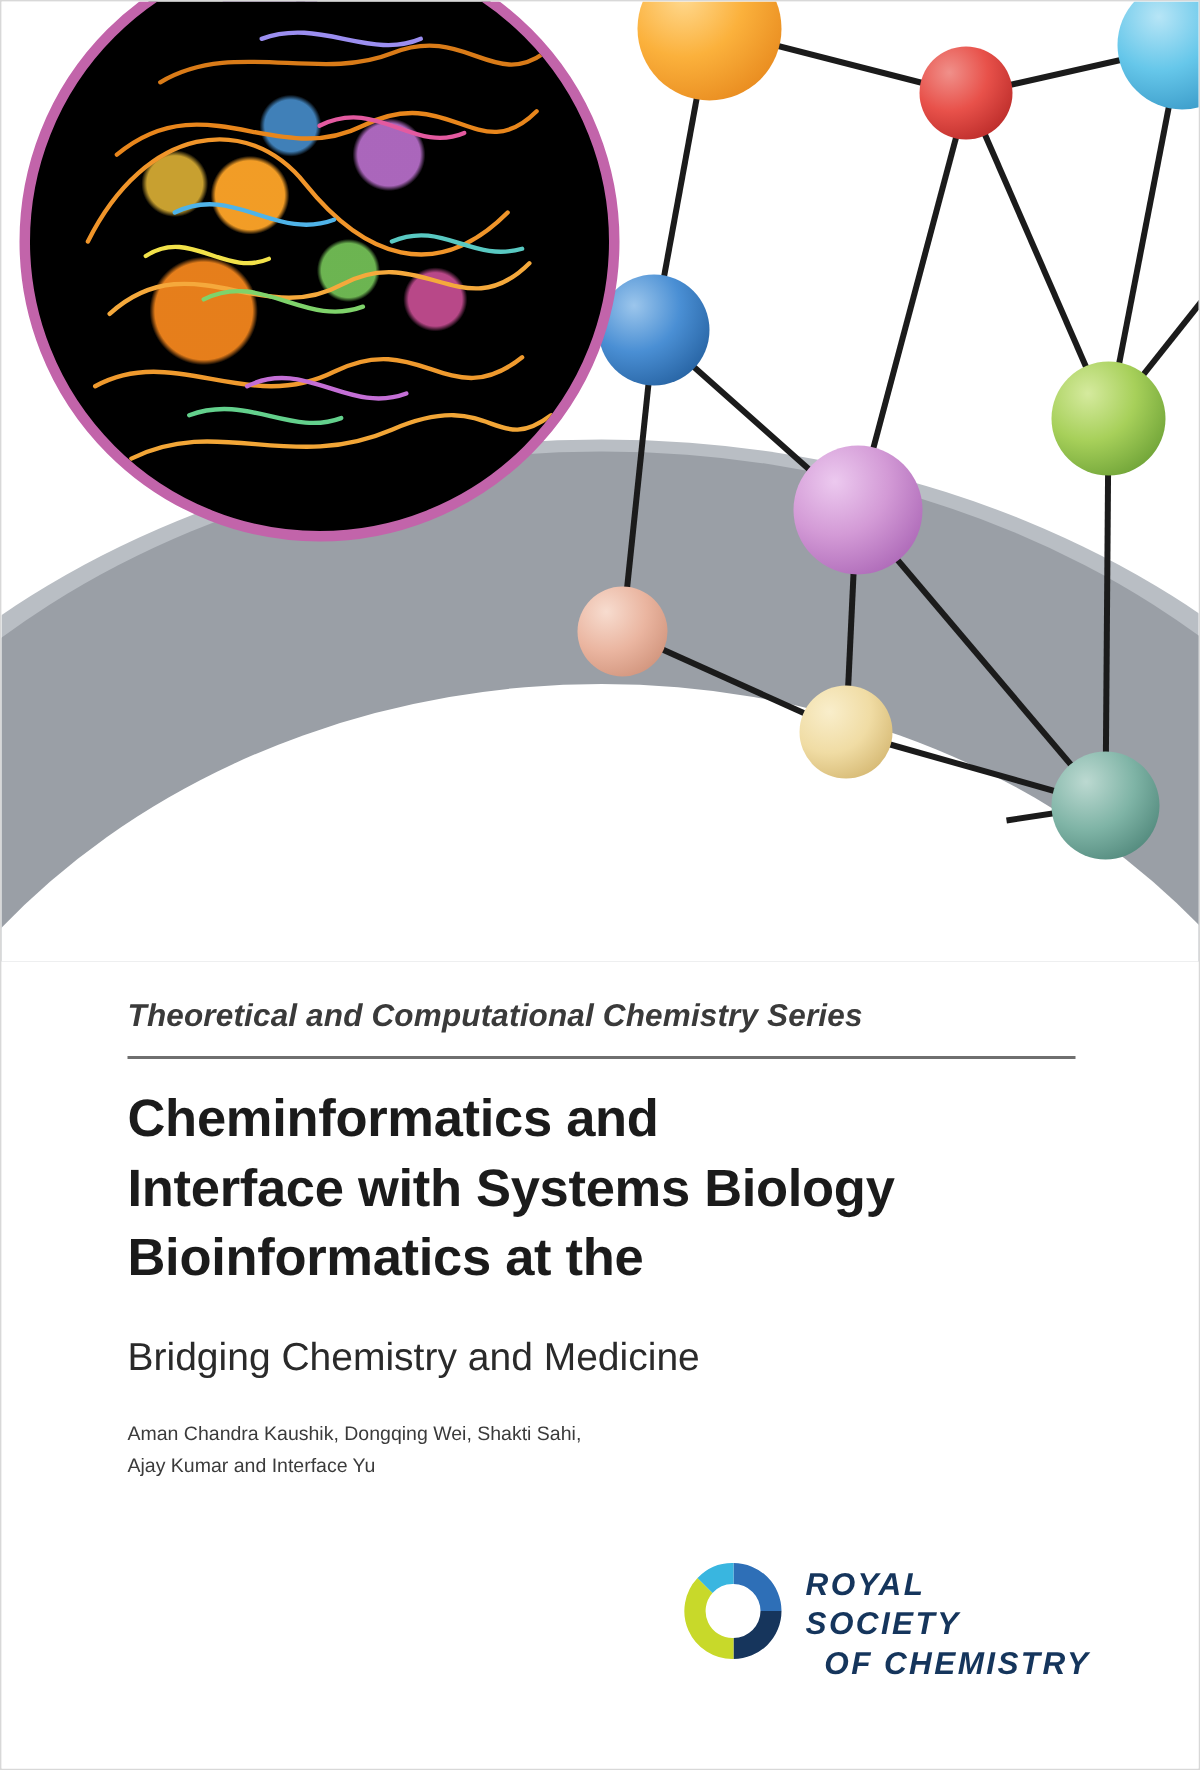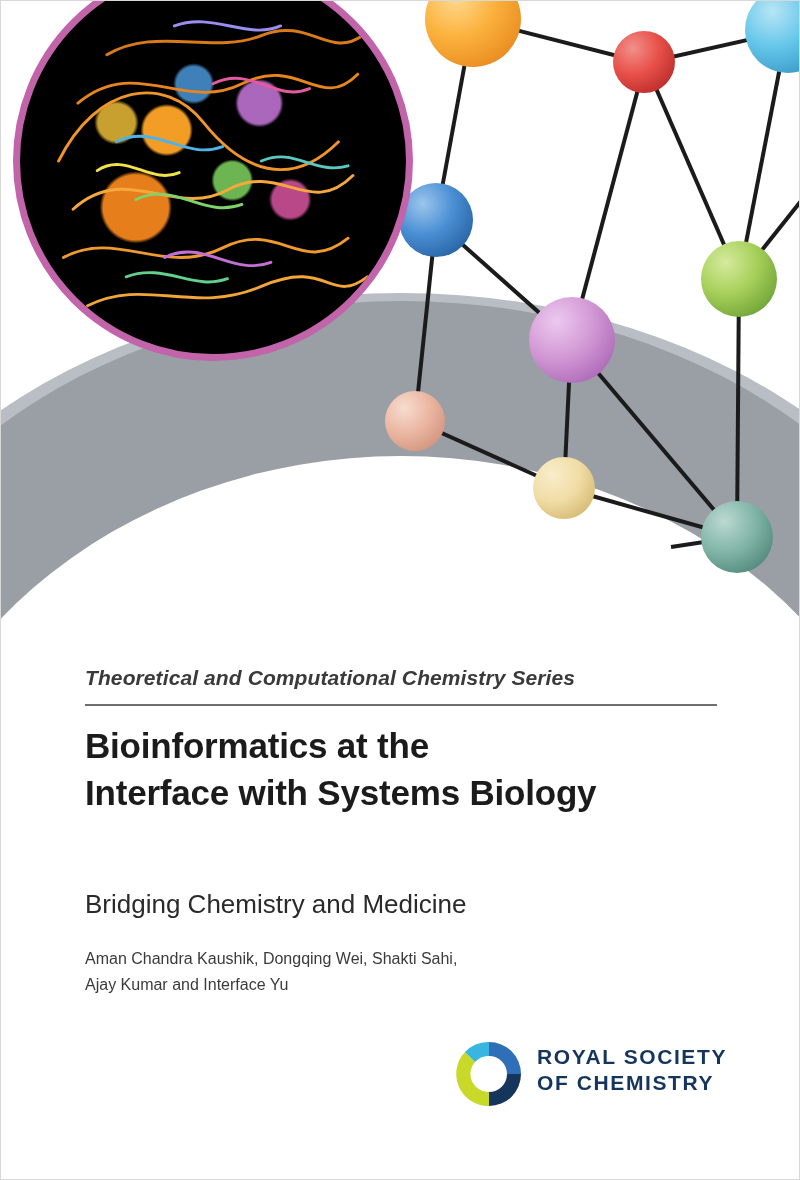--- a/index.html
+++ b/index.html
@@ -143,51 +143,52 @@
     top: 248px;
     width: 640px;
     font-size: 26px;
     color: #2a2a2a;
   }
   .authors {
     position: absolute;
     left: 84px;
     top: 305px;
     width: 640px;
-    font-size: 16px;
+    font-size: 13px;
     line-height: 1.6;
     color: #3b3b3b;
   }
 
   
   .rsc-logo {
     position: absolute;
     left: 452px;
     top: 393px;
     width: 270px;
     height: 80px;
+    font-style: italic;
   }
   .rsc-mark {
     position: absolute;
     left: 0;
     top: 4px;
     width: 72px;
     height: 72px;
   }
   .rsc-words {
     position: absolute;
     left: 84px;
     top: 10px;
     width: 190px;
     color: #15355c;
     font-weight: bold;
     letter-spacing: 1.6px;
   }
   .rsc-words .l1 { font-size: 21px; line-height: 1.25; }
-  .rsc-words .l2 { font-size: 21px; line-height: 1.25; }
+  .rsc-words .l2 { font-size: 21px; line-height: 1.25; text-align: right; }
 </style>
 </head>
 <body>
 
 <div class="cover">
 
   <div class="artwork">
 
     <div class="grey-band-shadow"></div>
     <div class="grey-band"></div>
@@ -265,22 +266,23 @@
       </svg>
     </div>
   </div>
 
   <div class="text-area">
 
     <div class="series-line">Theoretical and Computational Chemistry Series</div>
     <div class="series-rule"></div>
 
     <div class="book-title">
+      <div>Cheminformatics and</div>
+      <div>Interface with Systems Biology</div>
       <div>Bioinformatics at the</div>
-      <div>Interface with Systems Biology</div>
     </div>
 
     <div class="subtitle">Bridging Chemistry and Medicine</div>
 
     <div class="authors">
       <div>Aman Chandra Kaushik, Dongqing Wei, Shakti Sahi,</div>
       <div>Ajay Kumar and Interface Yu</div>
     </div>
 
     <div class="rsc-logo">

